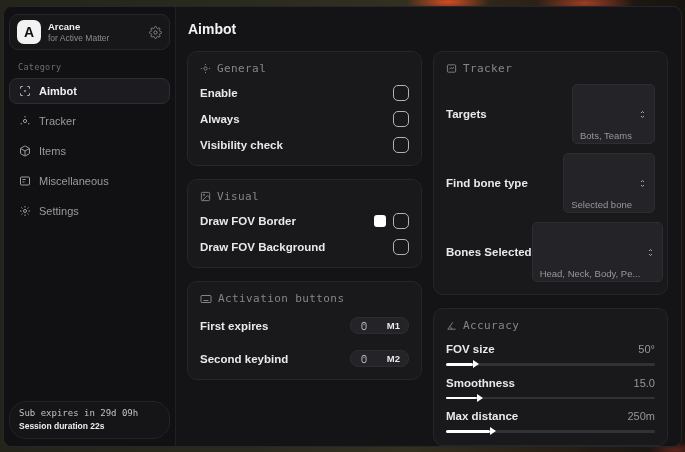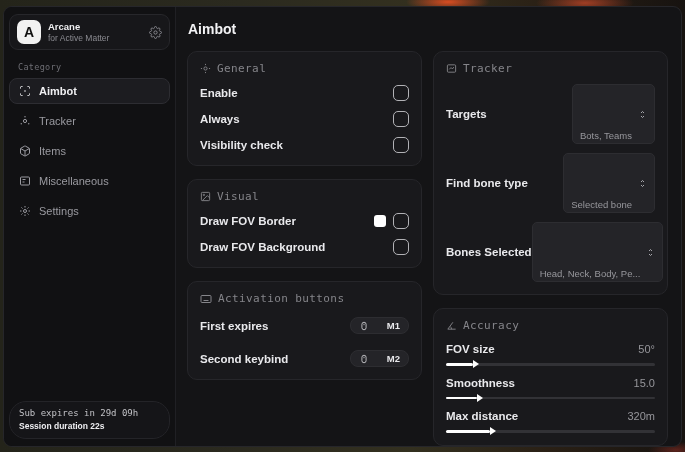--- a/index.html
+++ b/index.html
@@ -359,21 +359,21 @@
               <span class="slider-value">15.0</span>
             </div>
             <div class="slider-track">
               <div class="slider-fill" style="width: 15%;"></div>
             </div>
           </div>
 
           <div class="slider-row">
             <div class="slider-labels">
               <span class="row-label">Max distance</span>
-              <span class="slider-value">320m</span>
+              <span class="slider-value">250m</span>
             </div>
             <div class="slider-track">
               <div class="slider-fill" style="width: 21%;"></div>
             </div>
           </div>
         </div>
 
       </div>
     </div>
   </div>

